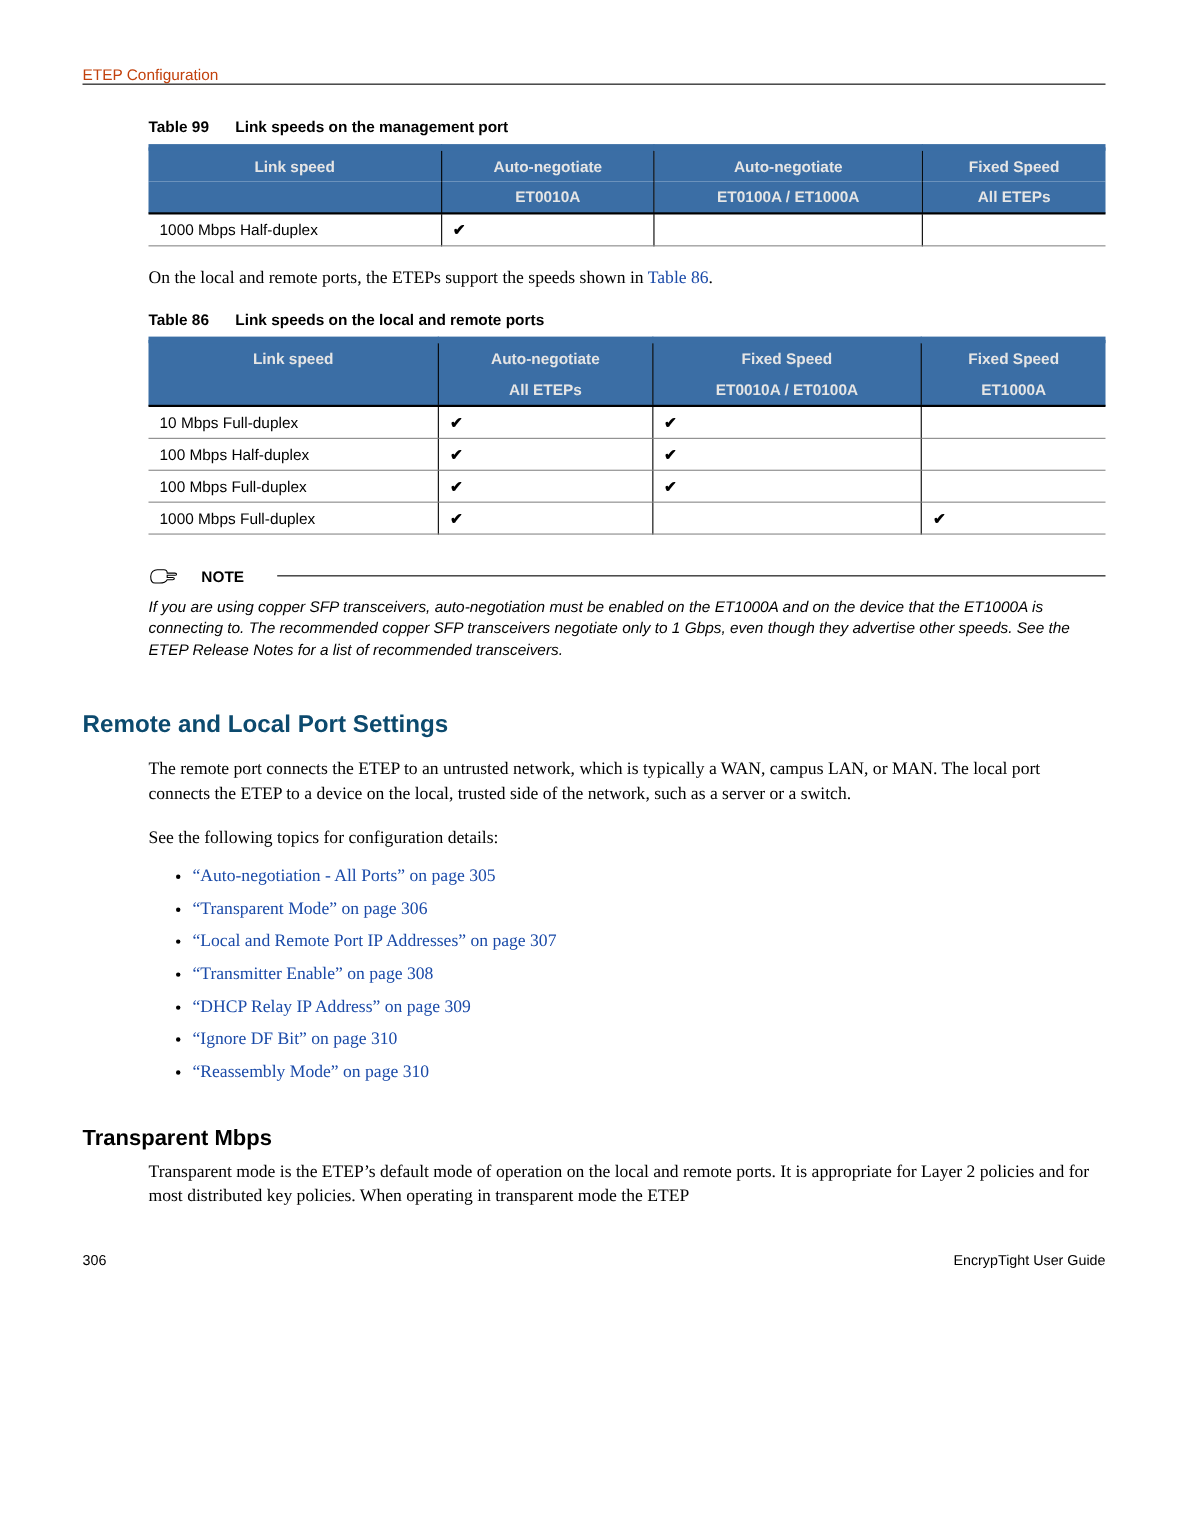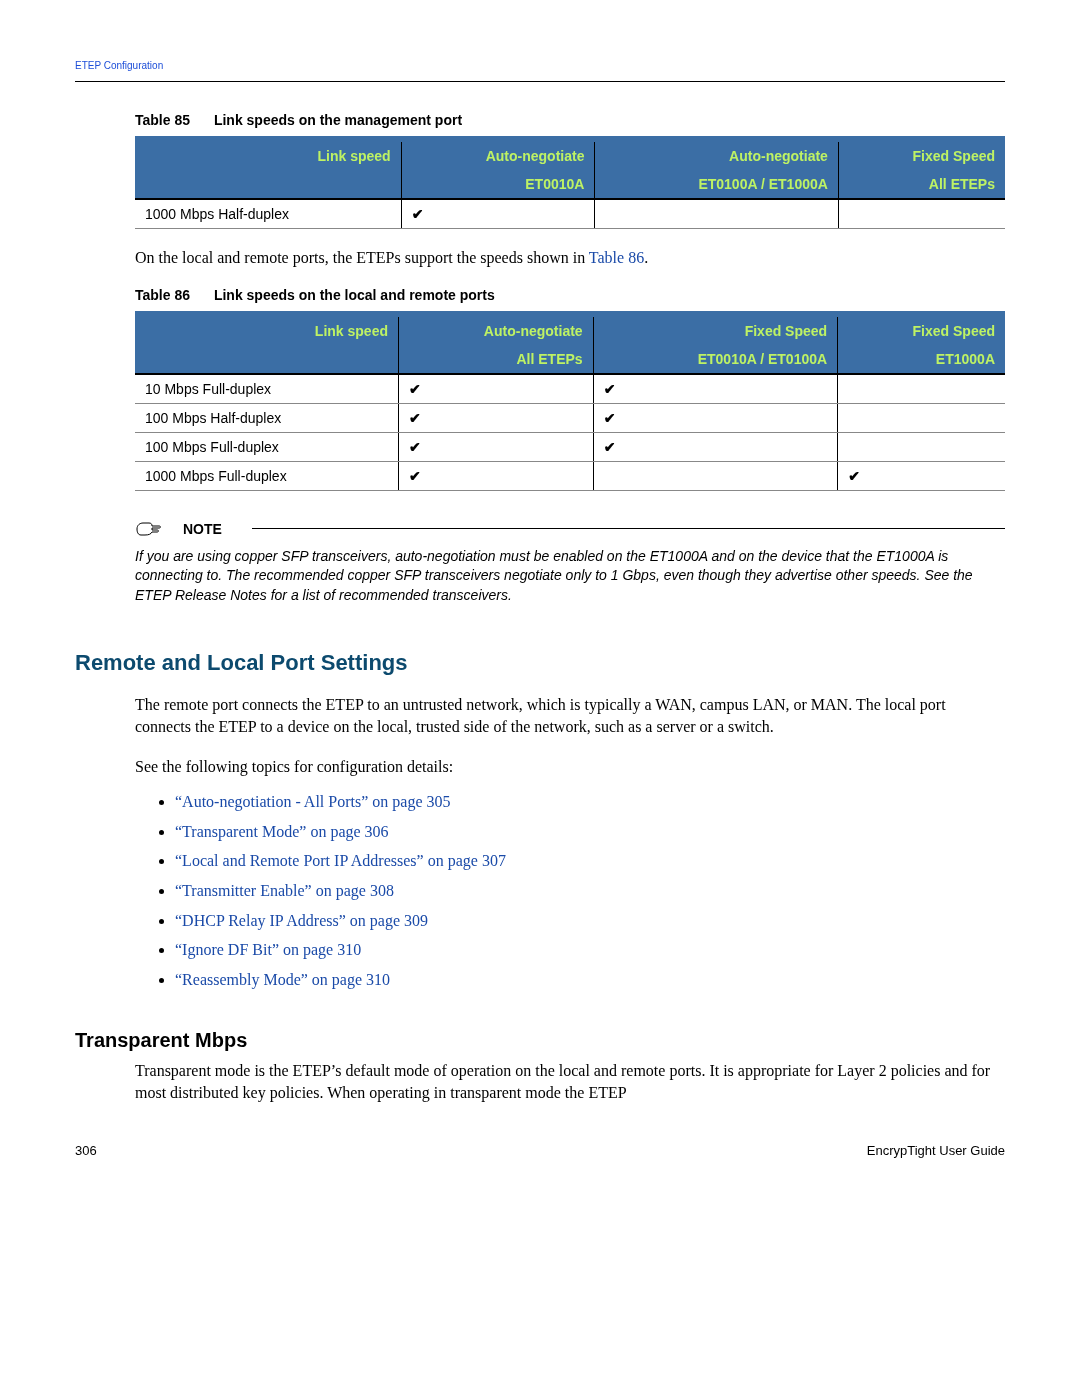--- a/index.html
+++ b/index.html
@@ -8,23 +8,22 @@
     font-family: Arial, Helvetica, sans-serif;
     font-size: 14px;
     color: #000;
     background: #fff;
     width: 1080px;
   }
   .page {
     padding: 60px 75px 40px 75px;
   }
   .header-text {
-    font-size: 10px;
-    color: #1d4ed8;
-    margin-bottom: 10px;
+    font-size: 14px;
+    color: #c2410c;
   }
   .header-rule {
     border: none;
     border-top: 1px solid #000;
     margin: 0 0 30px 0;
   }
   .content-indent {
     margin-left: 60px;
   }
   .table-caption {
@@ -34,22 +33,22 @@
     margin-top: 10px;
   }
   .table-caption .tlabel { margin-right: 20px; }
   table.spec {
     border-collapse: collapse;
     width: 100%;
     font-size: 14px;
   }
   table.spec thead th {
     background: #3b6ea5;
-    color: #bef264;
-    text-align: right;
+    color: #e5e5e5;
+    text-align: center;
     font-weight: bold;
     padding: 6px 10px;
     font-size: 14px;
     border-right: 1px solid #000;
   }
   table.spec thead tr.r1 th { border-bottom: none; }
   table.spec thead th:last-child { border-right: none; }
   table.spec thead { border-top: 6px solid #3b6ea5; border-bottom: 2px solid #000; }
   table.spec tbody td {
     border-right: 1px solid #000;
@@ -115,21 +114,21 @@
 </style>
 </head>
 <body>
 
 <div class="page">
   <div class="header-text">ETEP Configuration</div>
   <hr class="header-rule">
 
   <div class="content-indent">
     <div class="table-caption">
-      <span class="tlabel">Table 85</span>
+      <span class="tlabel">Table 99</span>
       <span>Link speeds on the management port</span>
     </div>
     <table class="spec">
       <thead>
         <tr class="r1">
           <th>Link speed</th>
           <th>Auto-negotiate</th>
           <th>Auto-negotiate</th>
           <th>Fixed Speed</th>
         </tr>

